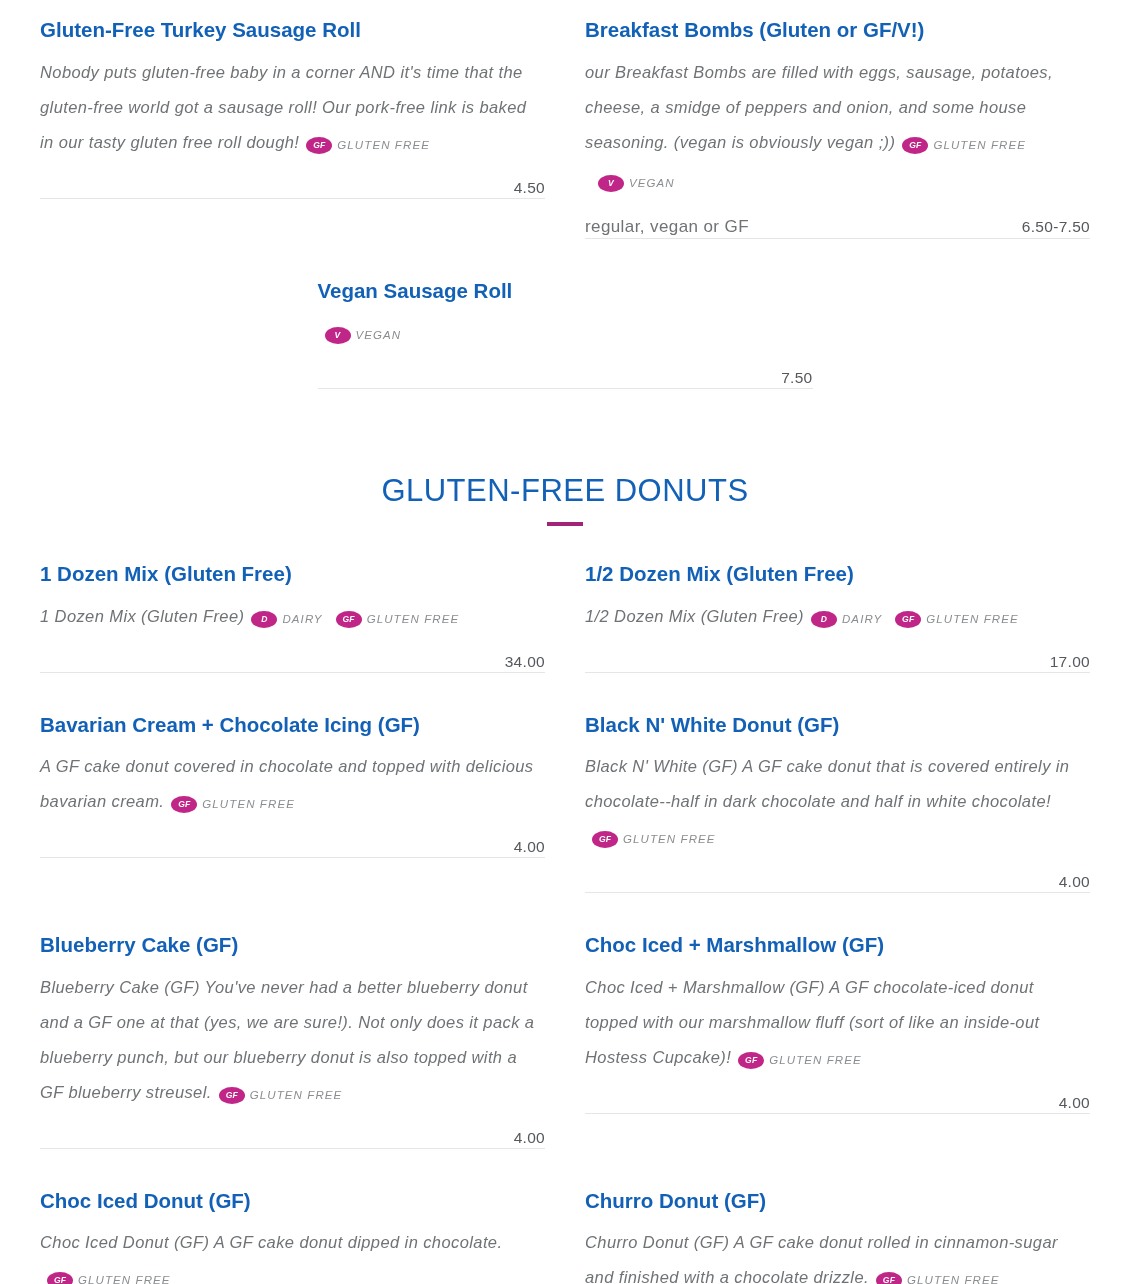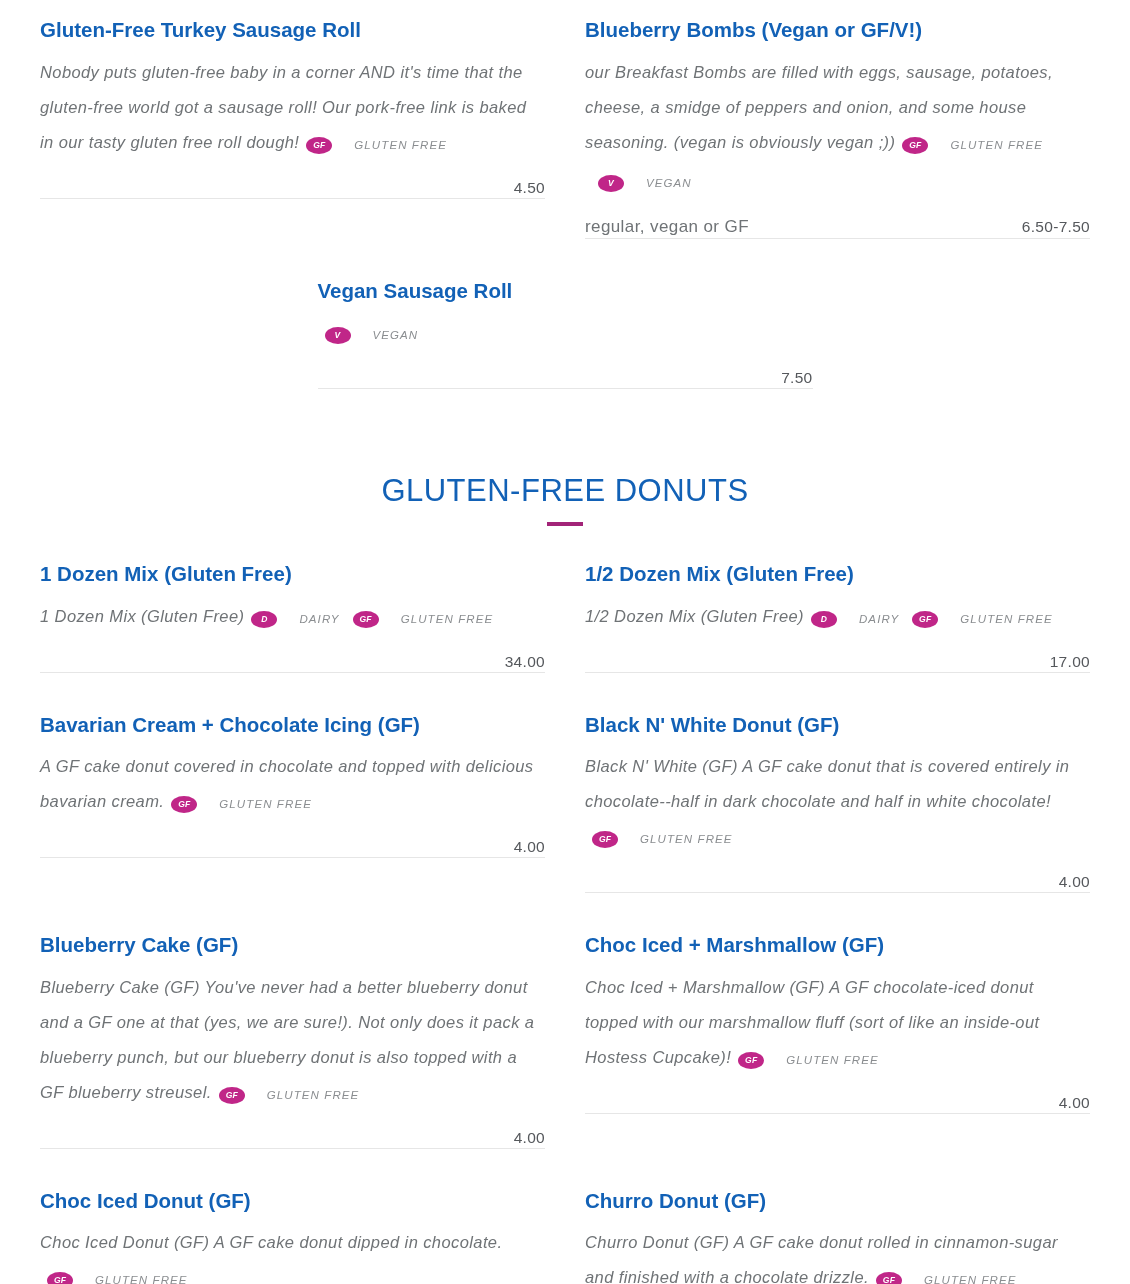--- a/index.html
+++ b/index.html
@@ -63,21 +63,21 @@
     align-items: center;
     justify-content: center;
     width: 26px;
     height: 17px;
     border-radius: 50%;
     background: var(--magenta);
     color: #ffffff;
     font-size: 8.5px;
     font-weight: 700;
     letter-spacing: 0.2px;
-    margin-right: 22px;
+    margin-right: 5px;
     flex: 0 0 auto;
   }
   .badge-label {
     color: var(--label-gray);
     font-size: 11.5px;
     letter-spacing: 1.1px;
     text-transform: uppercase;
     text-align: center;
   }
   .price-row {
@@ -127,21 +127,21 @@
     <p class="item-desc"><span class="desc-text">Nobody puts gluten-free baby in a corner AND it's time that the gluten-free world got a sausage roll! Our pork-free link is baked in our tasty gluten free roll dough!</span><span class="badge">
             <span class="badge-circle">GF</span>
             <span class="badge-label">GLUTEN FREE</span>
           </span></p>
     <div class="price-row">
 
       <span class="price">4.50</span>
     </div>
   </article>
       <article class="menu-item">
-    <h3 class="item-title">Blueberry Bombs (Vegan or GF/V!)</h3>
+    <h3 class="item-title">Breakfast Bombs (Gluten or GF/V!)</h3>
     <p class="item-desc"><span class="desc-text">our Breakfast Bombs are filled with eggs, sausage, potatoes, cheese, a smidge of peppers and onion, and some house seasoning. (vegan is obviously vegan ;))</span><span class="badge">
             <span class="badge-circle">GF</span>
             <span class="badge-label">GLUTEN FREE</span>
           </span><span class="badge">
             <span class="badge-circle">V</span>
             <span class="badge-label">VEGAN</span>
           </span></p>
     <div class="price-row">
       <span class="variant">regular, vegan or GF</span>
       <span class="price">6.50-7.50</span>

